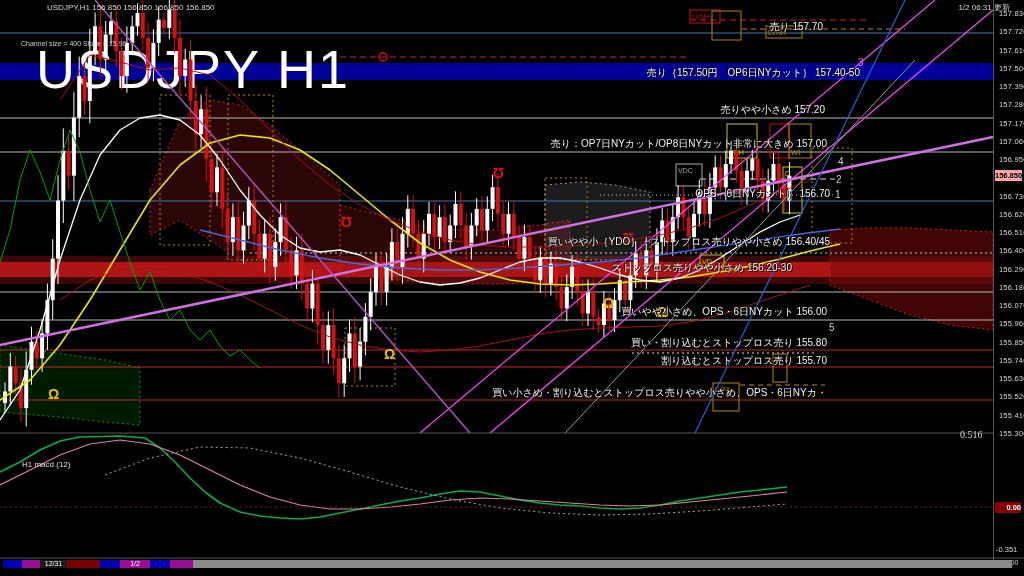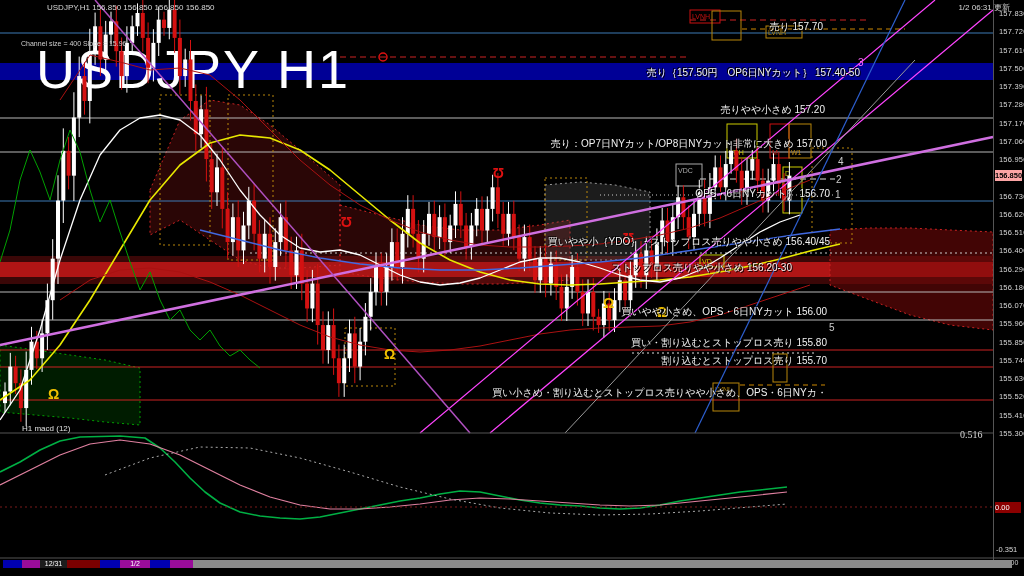--- a/index.html
+++ b/index.html
@@ -3,30 +3,30 @@
 <meta charset="utf-8">
 <style>
   html,body{margin:0;padding:0;background:#000;}
   body{width:1024px;height:576px;overflow:hidden;font-family:"Liberation Sans","DejaVu Sans",sans-serif;}
   #root{position:relative;width:1024px;height:576px;background:#000;}
   svg{position:absolute;top:0;left:0;}
   .hud{position:absolute;color:#d8d8d8;font-size:8px;white-space:nowrap;z-index:30;padding-left:19px;}
   #titlebar{top:3px;left:28px;}
   #updatetime{top:2px;right:14px;}
   #channel{top:40px;left:2px;font-size:7px;color:#cfcfcf;}
-  #indlabel{top:424px;left:3px;font-size:8px;color:#e0e0e0;}
+  #indlabel{top:460px;left:3px;font-size:8px;color:#e0e0e0;}
   #anns{position:absolute;inset:0;z-index:25;pointer-events:none;}
   .ann{position:absolute;font-size:10px;color:#f2f2f2;white-space:nowrap;text-shadow:1px 1px 0 #000,-1px -1px 0 #000;}
   #axis{position:absolute;top:0;left:994px;width:30px;height:576px;z-index:20;}
   .axl{position:absolute;left:5px;font-size:7.5px;color:#d8d8d8;letter-spacing:0.2px;}
   #curprice{position:absolute;top:170px;left:995px;width:27px;height:11px;background:#fca5a5;color:#000;
             font-size:7.5px;line-height:11px;text-align:center;font-weight:bold;z-index:21;}
   #m-top{position:absolute;top:429px;left:960px;font-size:10px;color:#d8d8d8;z-index:21;font-family:Liberation Serif, serif;}
   #m-zero{position:absolute;top:502px;left:995px;width:26px;height:11px;background:#8b0000;color:#fff;
-          font-size:7.5px;line-height:11px;text-align:left;z-index:21;}
+          font-size:7.5px;line-height:11px;text-align:right;z-index:21;font-weight:bold;}
   #m-bot{position:absolute;top:545px;left:996px;font-size:7.5px;color:#d8d8d8;z-index:21;}
   #m-corner{position:absolute;top:559px;left:995px;font-size:7px;color:#cfcfcf;z-index:21;}
   #timeline{position:absolute;top:560px;left:3px;height:8px;display:flex;z-index:22;}
   .seg{height:8px;font-size:7px;color:#fff;line-height:8px;text-align:center;white-space:nowrap;overflow:visible;}
 </style>
 </head>
 <body>
 
 <div id="root">
   <svg id="canvas" width="1024" height="576" viewBox="0 0 1024 576">

